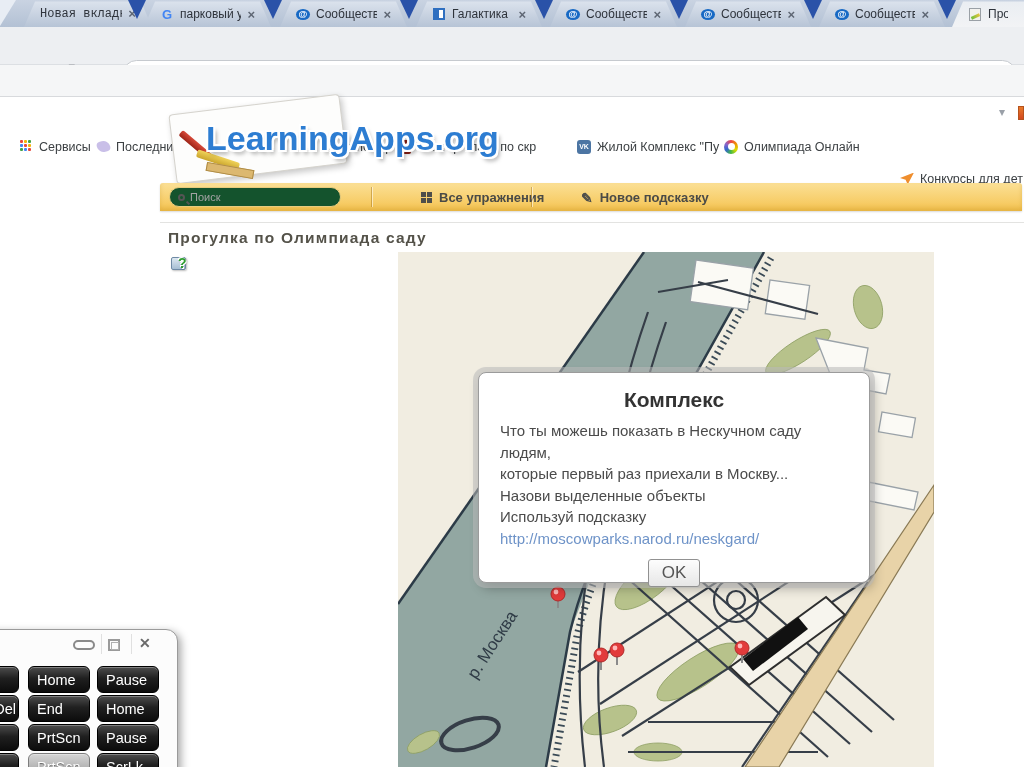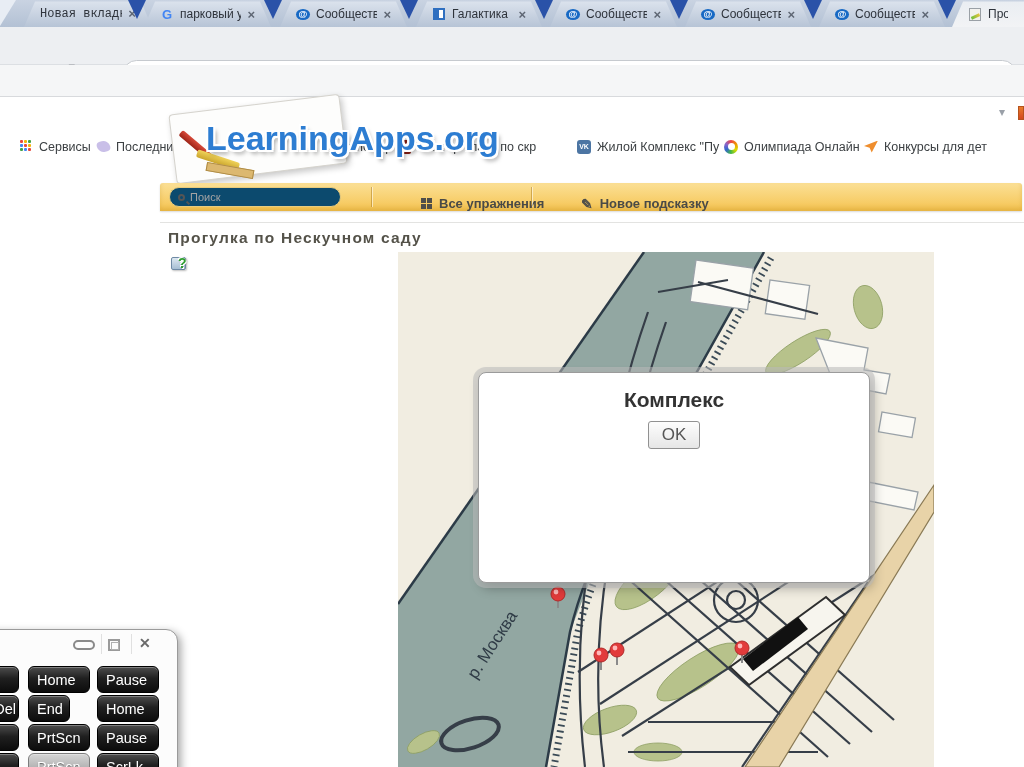--- a/index.html
+++ b/index.html
@@ -62,27 +62,27 @@
     transform:rotate(18deg); border-radius:2px; }
   .ruler { left:206px; top:166px; width:48px; height:9px; background:#dcb870; border:1px solid #ad8a45; transform:rotate(10deg); }
   #logo-text { left:206px; top:119px; font-size:34px; font-weight:bold; color:#2d7dd2; letter-spacing:0;
     text-shadow:-2px 0 0 #fff,2px 0 0 #fff,0 -2px 0 #fff,0 2px 0 #fff,-2px -2px 0 #fff,2px 2px 0 #fff,
       -2px 2px 0 #fff,2px -2px 0 #fff,3px 4px 4px rgba(0,0,0,.35); }
   #lang-arrow { left:999px; top:105px; font-size:12px; color:#9aa0a8; }
   #lang-flag { left:1018px; top:106px; width:6px; height:14px; background:linear-gradient(#e87b2a,#d3471f); border:1px solid #b5521d; }
 
   #navbar { left:160px; top:183px; width:862px; height:28px; border-radius:3px 3px 0 0;
     background:linear-gradient(#fbe096,#f5c452); box-shadow:inset 0 -3px 4px rgba(198,146,35,.35), 0 1px 2px rgba(0,0,0,.15); }
-  #search-pill { left:169px; top:187px; width:172px; height:20px; background:#0c4a6e; border:1px solid #e7cb7e;
+  #search-pill { left:169px; top:187px; width:172px; height:20px; background:#14532d; border:1px solid #e7cb7e;
     border-radius:10px; display:flex; align-items:center; padding:0 8px; gap:5px; }
   .mag { width:7px; height:7px; border:2px solid #555; border-radius:50%; position:relative; flex:none; }
   .mag::after { content:""; position:absolute; left:6px; top:6px; width:4px; height:2px; background:#555; transform:rotate(45deg); }
   #search-pill .ph { font-size:11px; color:#a3a3a3; }
   .nav-sep { top:187px; width:1px; height:20px; background:rgba(160,110,20,.45); box-shadow:1px 0 0 rgba(255,255,255,.55); }
-  .nav-item { top:195px; height:17px; display:flex; align-items:center; gap:7px; font-size:13px; font-weight:bold; color:#4a4a46;padding-left:32px; }
+  .nav-item { top:189px; height:17px; display:flex; align-items:center; gap:7px; font-size:13px; font-weight:bold; color:#4a4a46;padding-left:32px; }
   .grid-ico { width:11px; height:11px; display:grid; grid-template-columns:5px 5px; grid-template-rows:5px 5px; gap:1px; }
   .grid-ico i { background:#4e4e4a; }
   .pencil-ico { font-size:14px; color:#4e4e4a; }
 
   #page-title { left:168px; top:229px; font-size:15.5px; font-weight:bold; color:#545249; letter-spacing:1.2px; }
   #hint-icon { left:171px; top:257px; width:15px; height:13px; border:1px solid #6e8aa5; border-radius:2px;
     background:linear-gradient(#dde8f1,#a6bed3); box-shadow:1px 1px 2px rgba(0,0,0,.25); }
   #hint-q { left:178px; top:255px; font-size:14px; font-weight:bold; color:#2e9e2f;
     text-shadow:1px 1px 0 #fff,-1px -1px 0 #fff,1px 1px 2px rgba(0,0,0,.4); }
 
@@ -218,21 +218,21 @@
     <span>Мастер-класс по скр</span>
   </div>
   <div class="abs bm" style="left:577px;">
     <span class="bm-vk">VK</span>
     <span>Жилой Комплекс "Пу</span>
   </div>
   <div class="abs bm" style="left:724px;">
     <span class="bm-oly"></span>
     <span>Олимпиада Онлайн</span>
   </div>
-  <div class="abs bm" style="left:864px;">
+  <div class="abs bm" style="left:900px;margin-top:32px;">
     <span class="bm-plane"></span>
     <span>Конкурсы для дет</span>
   </div>
 </div>
 
 <div class="abs" id="logo-paper"></div>
 <div class="abs pencil-red"></div>
 <div class="abs pencil-yellow"></div>
 <div class="abs ruler"></div>
 <div class="abs" id="logo-text">LearningApps.org</div>
@@ -254,21 +254,21 @@
     </span>
   <span>Все упражнения</span>
 </div>
 <div class="abs nav-sep" style="left:531px;"></div>
 <div class="abs nav-item" style="left:549px;">
   <span class="pencil-ico">✎</span>
   <span>Новое подсказку</span>
 </div>
 
 <div class="abs" id="rule"></div>
-<div class="abs" id="page-title">Прогулка по Нескучном саду</div>
+<div class="abs" id="page-title">Прогулка по Олимпиада саду</div>
 <div class="abs" id="hint-icon"></div>
 <div class="abs" id="hint-q">?</div>
 
 <div class="abs" id="map">
 <svg width="536" height="515" viewBox="0 0 536 515" xmlns="http://www.w3.org/2000/svg">
   <rect x="0" y="0" width="536" height="515" fill="#f1ede1"></rect>
 
   <polygon points="246,0 366,0 215,270 172,380 148,515 0,515 0,352" fill="#92a7a2"></polygon>
   <path d="M246,0 L0,352" stroke="#2c3b47" stroke-width="2.5" fill="none"></path>
   <path d="M366,0 L215,270 Q185,325 172,380 L148,515" stroke="#2c3b47" stroke-width="2.5" fill="none"></path>
@@ -339,36 +339,43 @@
       <line x1="344" y1="396" x2="344" y2="411" stroke="#8a8a8a" stroke-width="2"></line>
       <circle cx="344" cy="396" r="7" fill="#e23b3b" stroke="#b02a2a" stroke-width="1"></circle>
       <circle cx="342" cy="394" r="2.4" fill="#ffb9b9"></circle>
     </g>
   </g>
 </svg>
 </div>
 
 <div class="abs" id="dialog">
   <h2>Комплекс</h2>
+  <div class="body">
+    <div>Что ты можешь показать в Нескучном саду людям,</div>
+    <div>которые первый раз приехали в Москву...</div>
+    <div>Назови выделенные объекты</div>
+    <div>Используй подсказку</div>
+    <a href="#">http://moscowparks.narod.ru/neskgard/</a>
+  </div>
   <button id="ok-btn">OK</button>
 </div>
 
 <div class="abs" id="osk">
   <div class="abs" id="osk-min"></div>
   <div class="abs" id="osk-rst"></div>
   <div class="abs osk-btn" id="osk-close">✕</div>
   <div class="abs osk-sep" style="left:140px;"></div>
   <div class="abs osk-sep" style="left:170px;"></div>
 
   <div class="abs key sliver" style="left:0;top:36px;width:58px;"></div>
   <div class="abs key" style="left:67px;top:36px;width:62px;">Home</div>
   <div class="abs key" style="left:136px;top:36px;width:62px;">Pause</div>
 
   <div class="abs key sliver" style="left:0;top:65px;width:58px;">Del</div>
-  <div class="abs key" style="left:67px;top:65px;width:42px;">End</div>
+  <div class="abs key" style="left:67px;top:65px;width:62px;">End</div>
   <div class="abs key" style="left:136px;top:65px;width:62px;">Home</div>
 
   <div class="abs key sliver" style="left:0;top:94px;width:58px;"></div>
   <div class="abs key" style="left:67px;top:94px;width:62px;">PrtScn</div>
   <div class="abs key" style="left:136px;top:94px;width:62px;">Pause</div>
 
   <div class="abs key sliver" style="left:0;top:123px;width:58px;"></div>
   <div class="abs key lite" style="left:67px;top:123px;width:62px;">PrtScn</div>
   <div class="abs key" style="left:136px;top:123px;width:62px;">ScrLk</div>
 </div>

